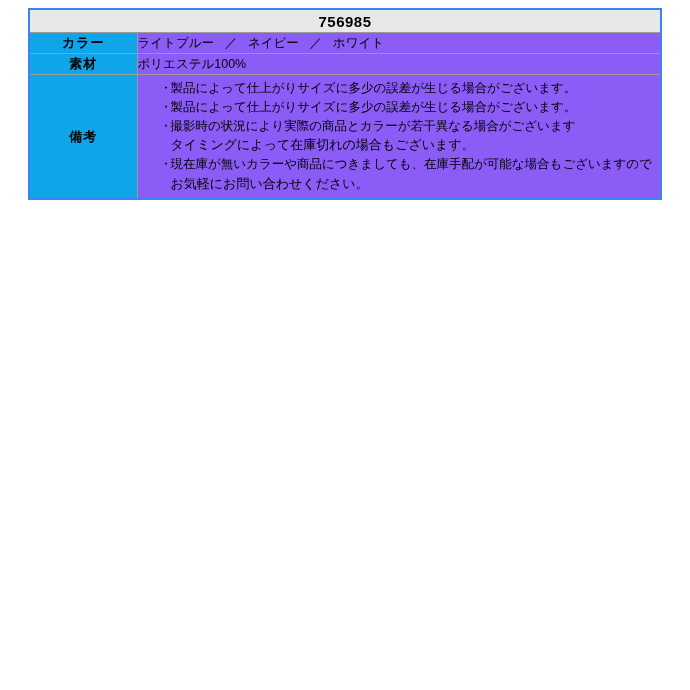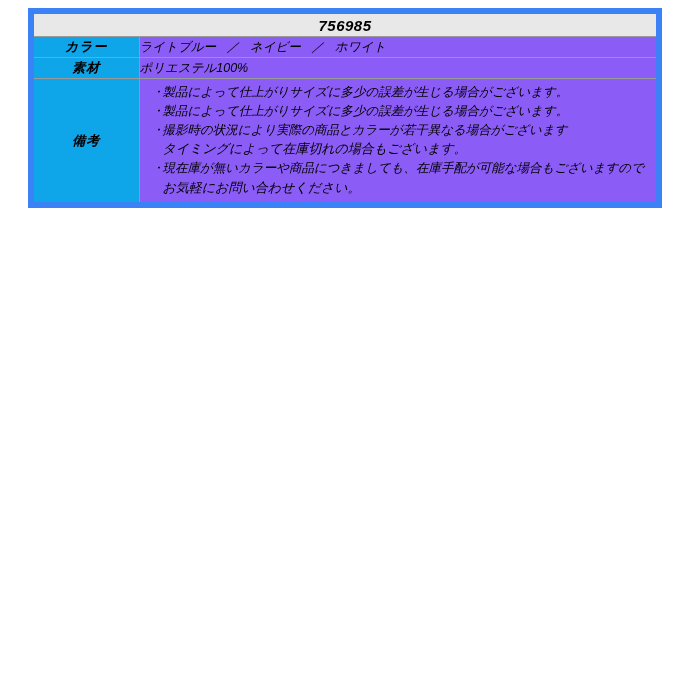--- a/index.html
+++ b/index.html
@@ -19,22 +19,21 @@
     position: absolute;
     left: 28px;
     top: 8px;
     width: 634px;
   }
 
   table.spec {
     border-collapse: collapse;
     width: 100%;
     table-layout: fixed;
-    border: 6px solid #3b82f6;
-    font-style: italic;
+    border: 2px solid #3b82f6;
   }
 
   table.spec td {
     border: 1px solid #9a9a9a;
     padding: 0;
     vertical-align: middle;
   }
 
   
   .title-cell {
@@ -60,21 +59,21 @@
   .val {
     background: #8b5cf6;
     font-size: 12.5px;
     padding-left: 12px;
     height: 20px;
   }
 
   .val.notes {
     padding-top: 4px;
     padding-bottom: 5px;
-    padding-left: 12px;
+    padding-left: 22px;
     height: auto;
     line-height: 1.5;
   }
 
   .note-line {
     display: block;
     font-size: 12.5px;
     white-space: nowrap;
   }
 

